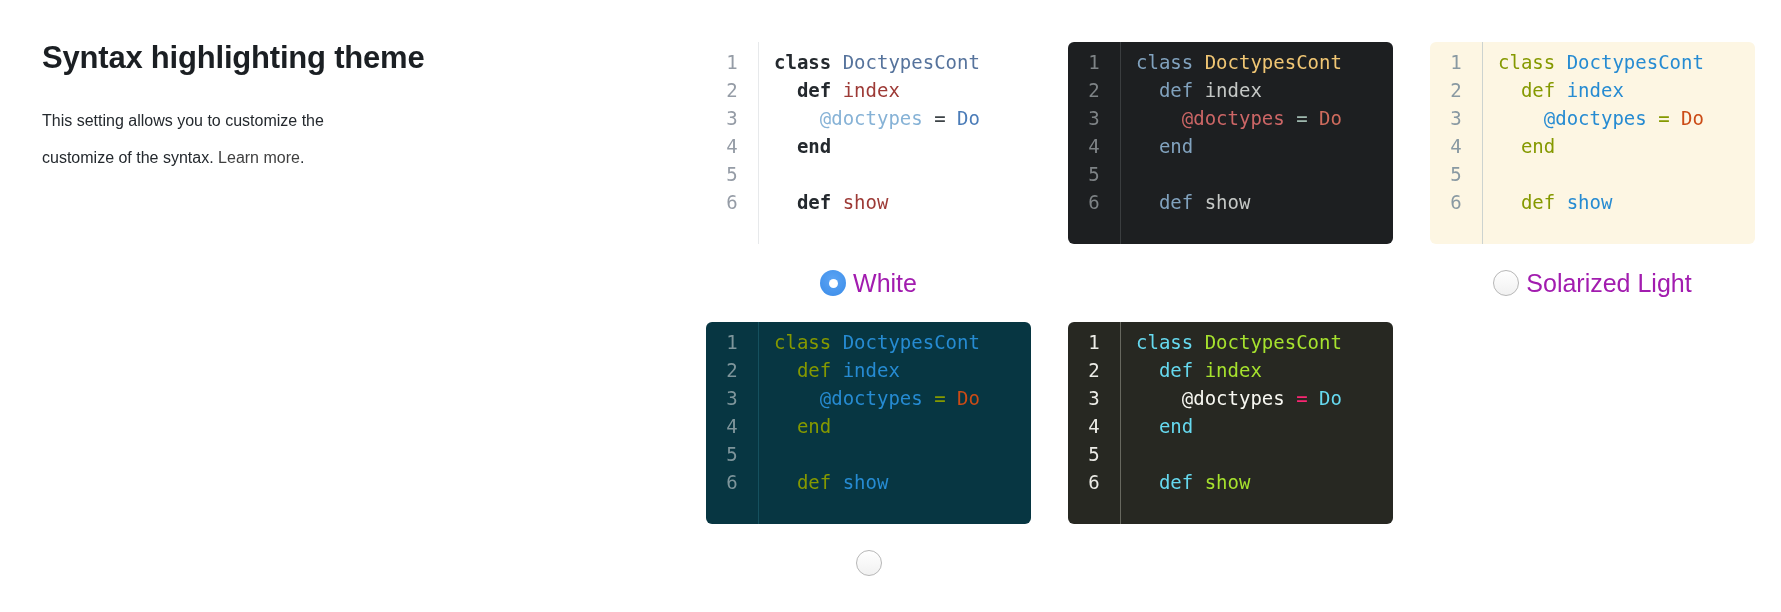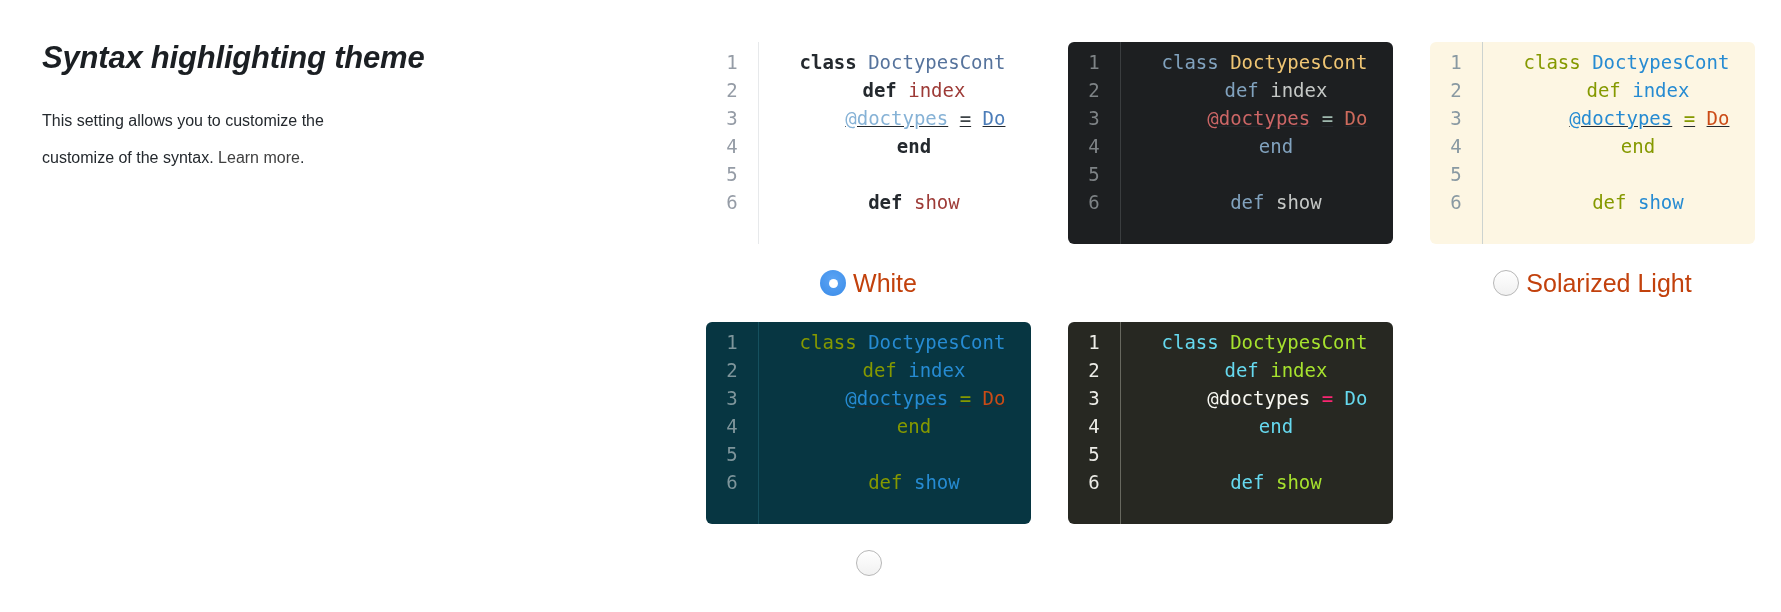--- a/index.html
+++ b/index.html
@@ -8,21 +8,21 @@
     background:#ffffff;
     font-family:"Liberation Sans", sans-serif;
     color:#24292e;
     -webkit-font-smoothing:antialiased;
   }
 
   
   .intro{position:absolute;left:42px;top:38px;width:620px;}
   .intro h1{
     margin:0;font-size:31px;line-height:40px;font-weight:700;
-    color:#1b1f23;letter-spacing:-0.2px;font-style:italic;
+    color:#1b1f23;letter-spacing:-0.2px;
   }
   .intro p{
     margin:24px 0 0 0;font-size:16px;line-height:37px;color:#24292e;
   }
   .intro a{color:#3575d9;text-decoration:none;cursor:pointer;}
 
   
   .themes{
     position:absolute;left:706px;top:42px;
     display:grid;grid-template-columns:repeat(3,325px);
@@ -40,25 +40,25 @@
     box-sizing:border-box;
   }
   .gutter{
     width:52px;flex:0 0 52px;text-align:center;
     color:var(--gutter-text);
     border-right:1px solid var(--gutter-border);
     padding-top:6px;
   }
   .gutter div{height:28px;}
   .codearea{
-    flex:1;padding:6px 0 0 15px;white-space:nowrap;overflow:hidden;text-align:center;
+    flex:1;padding:6px 0 0 15px;white-space:nowrap;overflow:hidden;
   }
   .code-line{height:28px;white-space:pre;}
   .ind-1{padding-left:2ch;}
-  .ind-2{padding-left:4ch;text-decoration:underline;}
+  .ind-2{padding-left:4ch;}
   .code-line > .tok:not(:first-child){margin-left:1ch;}
   .tok-kw{color:var(--keyword);}
   .tok-cls{color:var(--class-name);}
   .tok-fn{color:var(--method);}
   .tok-ivar{color:var(--ivar);}
   .tok-op{color:var(--operator);}
   .tok-const{color:var(--constant);}
   .bold-kw .tok-kw{font-weight:bold;}
 
   
@@ -73,21 +73,21 @@
     display:flex;align-items:center;justify-content:center;
   }
   .radio.selected{
     border:none;
     background:radial-gradient(circle at 50% 38%, #5ca4f4, #4493ec 70%, #3c88e4);
   }
   .radio .dot{display:none;}
   .radio.selected .dot{
     display:block;width:9px;height:9px;border-radius:50%;background:#ffffff;
   }
-  .radio-label{font-size:25px;color:#c2410c;margin-left:7px;}
+  .radio-label{font-size:25px;color:#a21caf;margin-left:7px;}
 </style>
 </head>
 <body>
 
 <div class="intro">
   <h1>Syntax highlighting theme</h1>
   <p>
     <span>This setting allows you to customize the</span><br>
     <span>customize of the syntax. </span><a href="#" style="color: #404040;">Learn more</a><span>.</span>
   </p>

